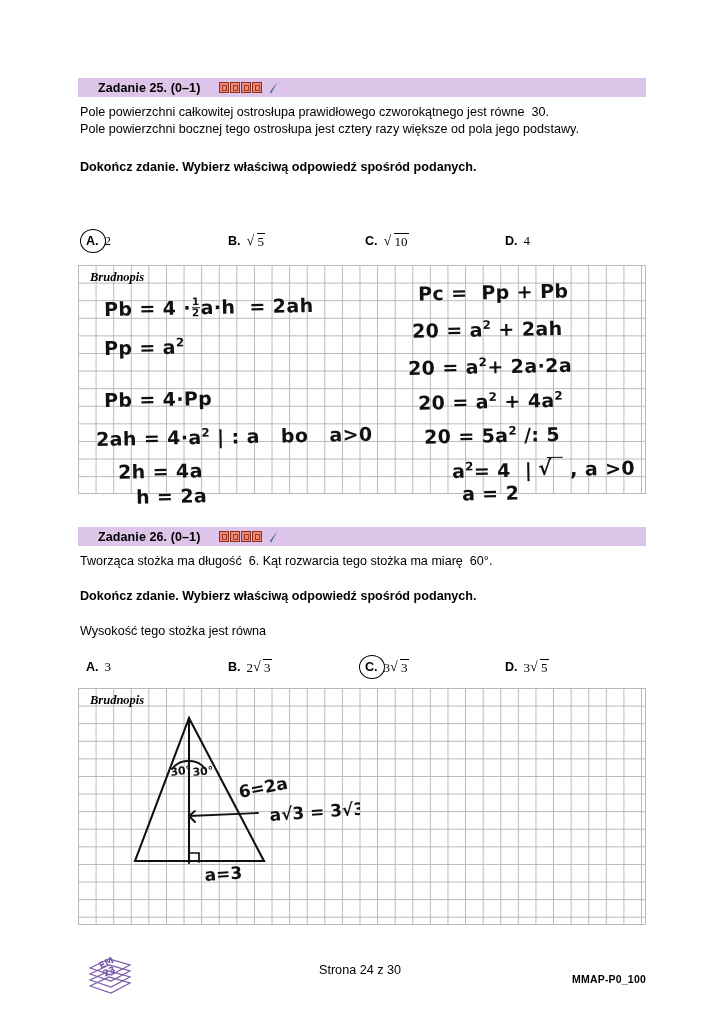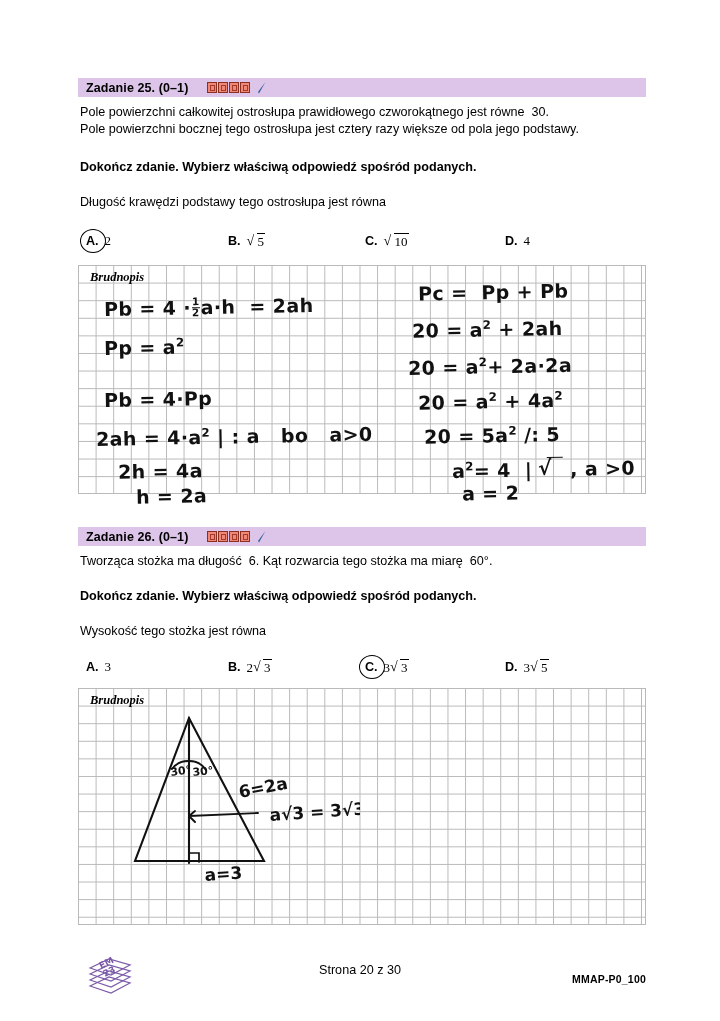--- a/index.html
+++ b/index.html
@@ -15,21 +15,21 @@
 
   
   .task-band{
     position:absolute;
     left:78px;width:568px;height:19px;
     background:#dcc5e8;
     display:flex;align-items:center;
   }
   .task-band .tlabel{
     font-size:12.5px;font-weight:bold;letter-spacing:.1px;
-    padding-left:8px;color:#000;
+    padding-left:20px;color:#000;
   }
   .marks{
     display:flex;align-items:center;margin-left:19px;position:relative;
   }
   .marks .box{
     width:8px;height:9px;background:#f08878;
     border:1px solid #8a2f22;margin-right:1px;
     position:relative;
   }
   .marks .box:after{
@@ -134,21 +134,20 @@
         <svg width="14" height="14" viewBox="0 0 14 14">
           <path d="M12.4 0.9 L6.0 12.6 L5.0 10.9 Z" fill="#2e5f9e"></path>
         </svg>
       </span>
     </span>
   </div>
 
   <div class="ptext" style="top:104px;">Pole powierzchni całkowitej ostrosłupa prawidłowego czworokątnego jest równe  30.</div>
   <div class="ptext" style="top:121px;">Pole powierzchni bocznej tego ostrosłupa jest cztery razy większe od pola jego podstawy.</div>
   <div class="ptext b" style="top:159px;">Dokończ zdanie. Wybierz właściwą odpowiedź spośród podanych.</div>
-  <div class="ptext" style="top:194px;">Długość krawędzi podstawy tego ostrosłupa jest równa</div>
 
   <div class="answers" style="top:228px;">
     <div class="ans marked" style="left:6px;">
       <span class="circ"></span>
       <span class="letter">A.</span>
       <span class="val">2</span>
     </div>
     <div class="ans" style="left:148px;">
       <span class="letter">B.</span>
       <span class="val"><span class="rad"><span class="under">5</span></span></span>
@@ -253,17 +252,17 @@
           <path d="M6 30 L25 21 L46 27 L27 37 Z"></path>
           <path d="M6 24 L25 15 L46 21 L27 31 Z"></path>
           <path d="M6 18 L25 9 L46 15 L27 25 Z"></path>
         </g>
         <g fill="#7a5aa8" font-family="DejaVu Sans, sans-serif" font-weight="bold" font-size="9">
           <text x="17" y="19" transform="rotate(-27 17 19)">EM</text>
           <text x="21" y="27" transform="rotate(-27 21 27)">23</text>
         </g>
       </svg>
     </div>
-    <div class="f-page" style="top:13px;">Strona 20 z 30</div>
+    <div class="f-page" style="top:13px;">Strona 24 z 30</div>
     <div class="f-code" style="top:23px;text-align:center;">MMAP-P0_100</div>
   </div>
 
 </div>
 
 </body></html>

